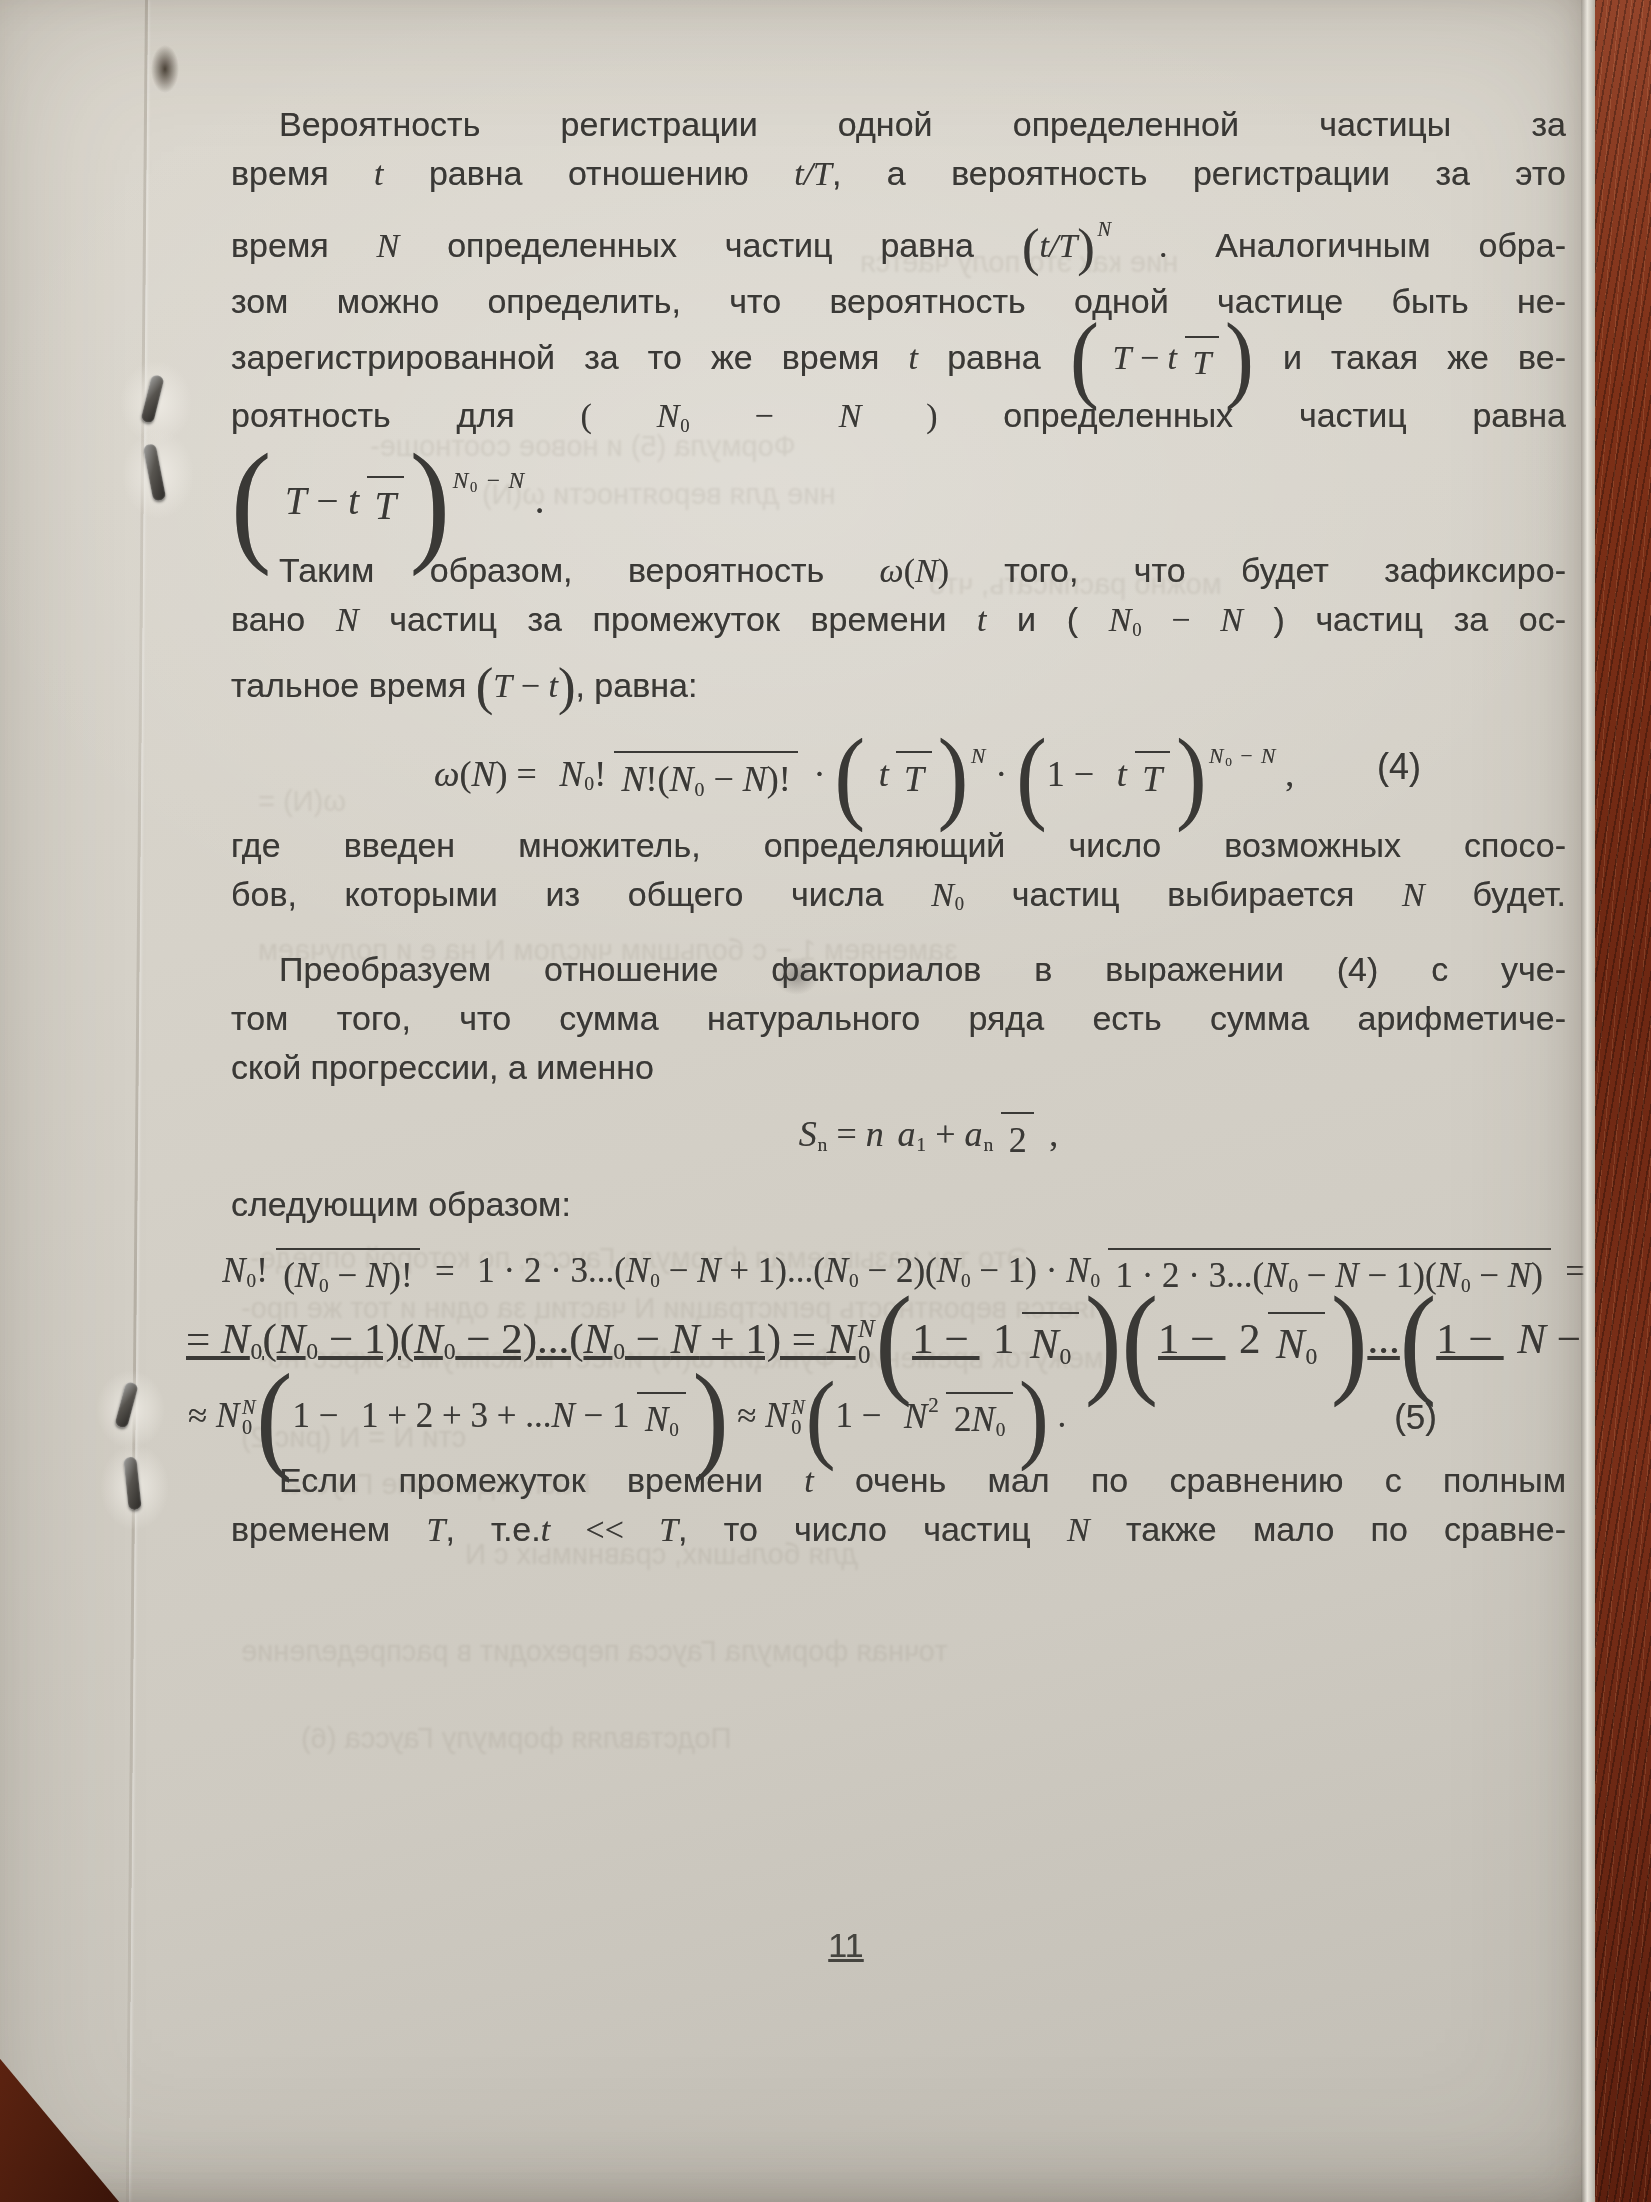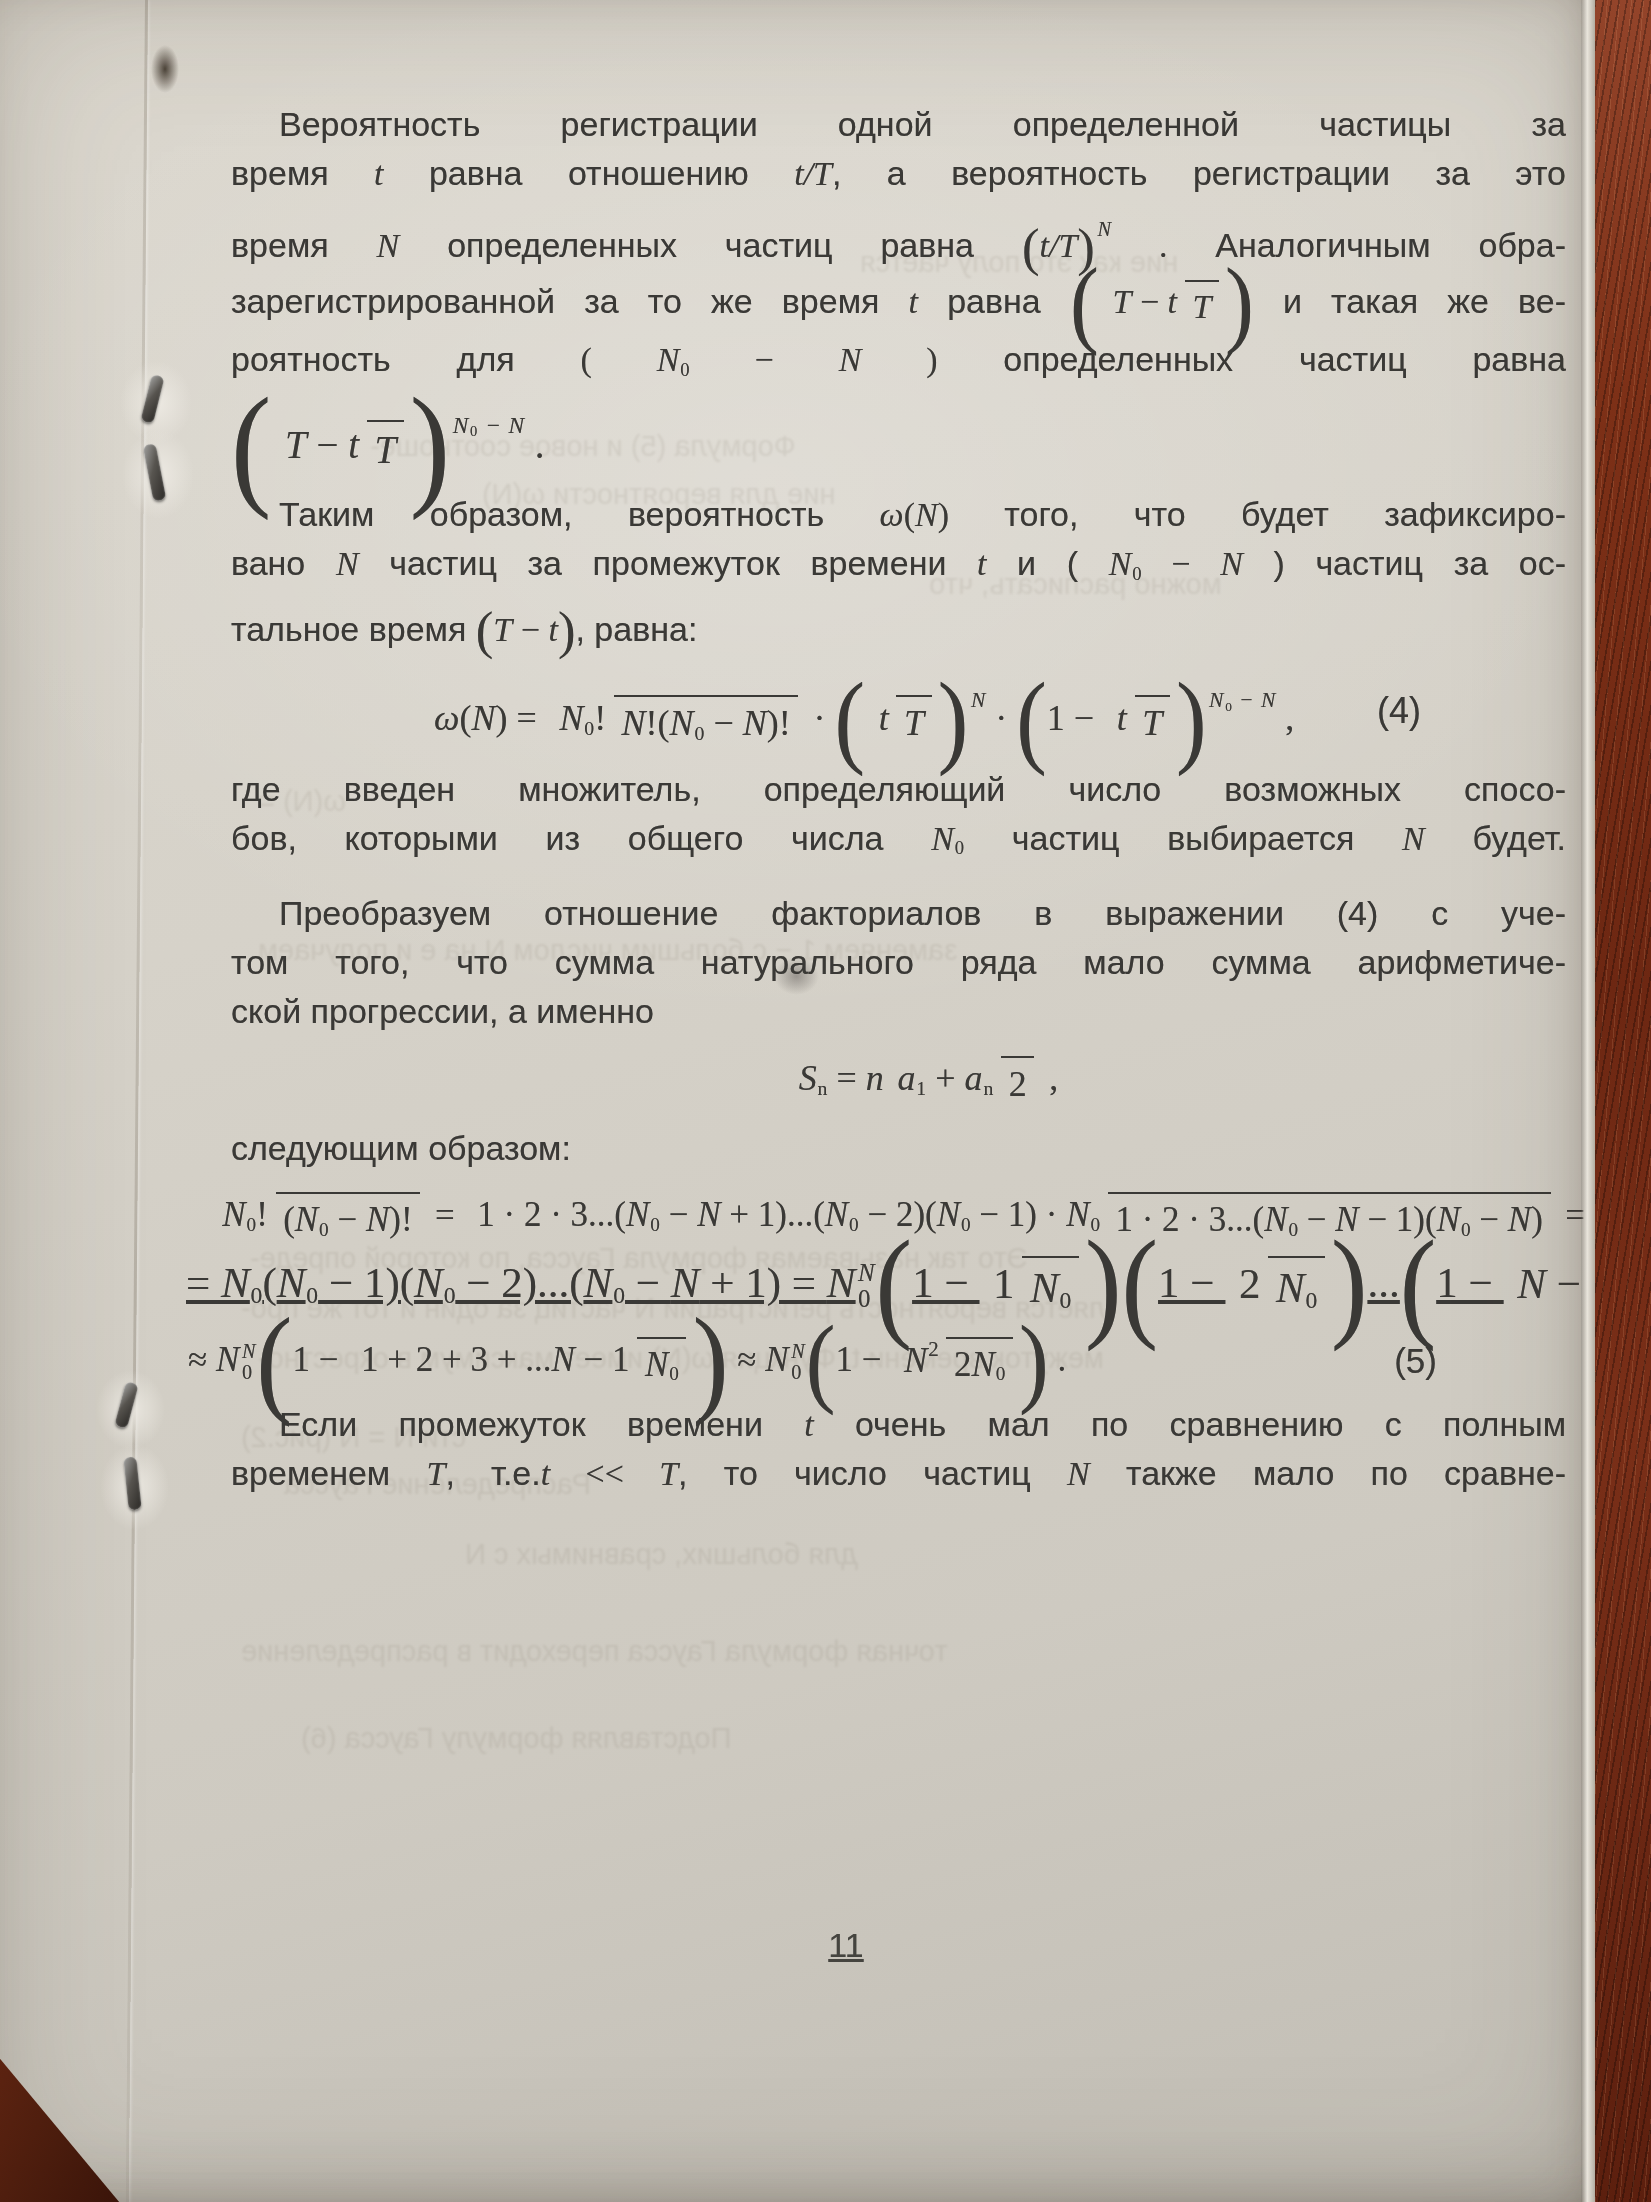--- a/index.html
+++ b/index.html
@@ -118,20 +118,21 @@
     <div class="staple st2"></div>
     <div class="staple st3"></div>
     <div class="staple st4"></div>
     <div class="mark"></div>
     <div class="smudge"></div>
     <div class="text" id="text">
         <div class="para">
           <div class="line j first"><span class="tx">Вероятность регистрации одной определенной частицы за</span></div>
           <div class="line j"><span class="tx">время </span><span class="mw"><span class="mv">t</span></span><span class="tx"> равна отношению </span><span class="mw"><span class="mv">t/T</span></span><span class="tx">, а вероятность регистрации за это</span></div>
           <div class="line j tall"><span class="tx">время </span><span class="mw"><span class="mv">N</span></span><span class="tx"> определенных частиц равна </span><span class="bp s1">(</span><span class="mw"><span class="mv">t/T</span></span><span class="bp s1">)</span><sup class="xp"><span class="mw"><span class="mv">N</span></span></sup><span class="sx"> .</span><span class="tx"> Аналогичным обра-</span></div>
+          <div class="line j"><span class="tx">зом можно определить, что вероятность одной частице быть не-</span></div>
           <div class="line j tall"><span class="tx">зарегистрированной за то же время </span><span class="mw"><span class="mv">t</span></span><span class="tx"> равна </span><span class="bp b2">(</span><span class="frac">
               <span class="fn"><span class="mw"><span class="mv">T</span></span><span class="sx"> − </span><span class="mw"><span class="mv">t</span></span></span>
               <span class="fd"><span class="mw"><span class="mv">T</span></span></span>
             </span><span class="bp b2">)</span><span class="tx"> и такая же ве-</span></div>
           <div class="line j"><span class="tx">роятность для </span><span class="sx">( </span><span class="mw"><span class="mv">N</span><sub class="msub">0</sub></span><span class="sx"> − </span><span class="mw"><span class="mv">N</span></span><span class="sx"> )</span><span class="tx"> определенных частиц равна</span></div>
           <div class="line nj f7 tall"><span class="bp b3">(</span><span class="frac">
               <span class="fn"><span class="mw"><span class="mv">T</span></span><span class="sx"> − </span><span class="mw"><span class="mv">t</span></span></span>
               <span class="fd"><span class="mw"><span class="mv">T</span></span></span>
             </span><span class="bp b3">)</span><sup class="xp"><span class="mw"><span class="mv">N</span><sub class="msub">0</sub></span><span class="sx"> − </span><span class="mw"><span class="mv">N</span></span></sup><span class="sx"> .</span></div>
         </div>
@@ -153,21 +154,21 @@
             </span><span class="bp b2">)</span><sup class="xp"><span class="mw"><span class="mv">N</span><sub class="msub">0</sub></span><span class="sx"> − </span><span class="mw"><span class="mv">N</span></span></sup><span class="sx">  ,</span></span>
           <span class="fill"></span>
           <span class="eqnum">(4)</span>
         </div>
         <div class="para">
           <div class="line j"><span class="tx">где введен множитель, определяющий число возможных спосо-</span></div>
           <div class="line j"><span class="tx">бов, которыми из общего числа </span><span class="mw"><span class="mv">N</span><sub class="msub">0</sub></span><span class="tx"> частиц выбирается </span><span class="mw"><span class="mv">N</span></span><span class="tx"> будет.</span></div>
         </div>
         <div class="para">
           <div class="line j first"><span class="tx">Преобразуем отношение факториалов в выражении (4) с уче-</span></div>
-          <div class="line j"><span class="tx">том того, что сумма натурального ряда мало сумма арифметиче-</span></div>
+          <div class="line j"><span class="tx">том того, что сумма натурального ряда есть сумма арифметиче-</span></div>
           <div class="line nj"><span class="tx">ской прогрессии, а именно</span></div>
         </div>
         <div class="line display nj sn">
           <span class="dc"><span class="mw"><span class="mv">S</span><sub class="msub">n</sub></span><span class="sx"> = </span><span class="mw"><span class="mv">n</span></span><span class="frac">
               <span class="fn"><span class="mw"><span class="mv">a</span><sub class="msub">1</sub></span><span class="sx"> + </span><span class="mw"><span class="mv">a</span><sub class="msub">n</sub></span></span>
               <span class="fd"><span class="sx">2</span></span>
             </span><span class="sx"> ,</span></span>
         </div>
         <div class="para">
           <div class="line nj"><span class="tx">следующим образом:</span></div>

